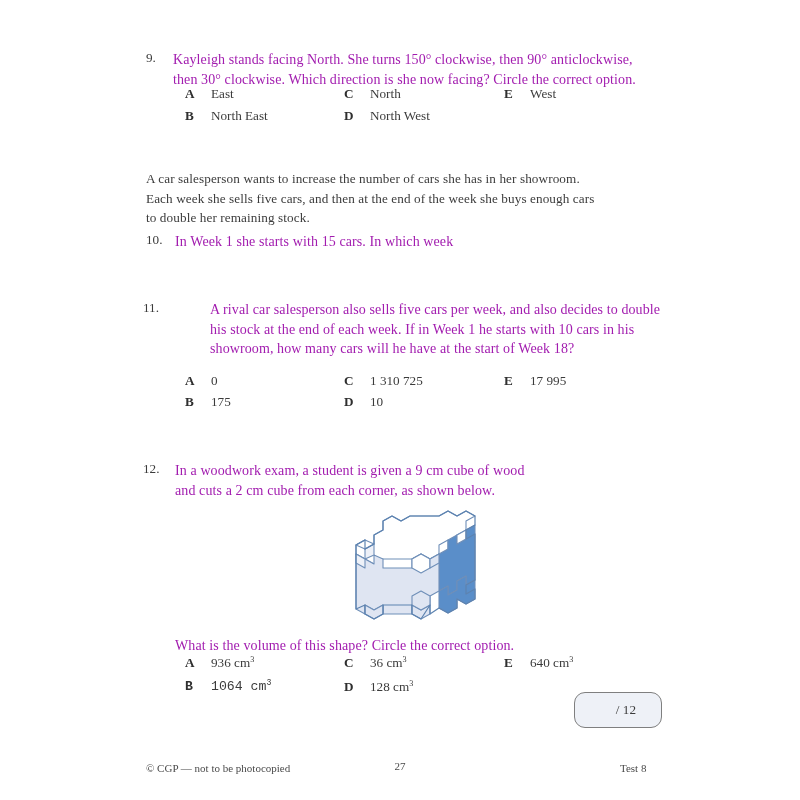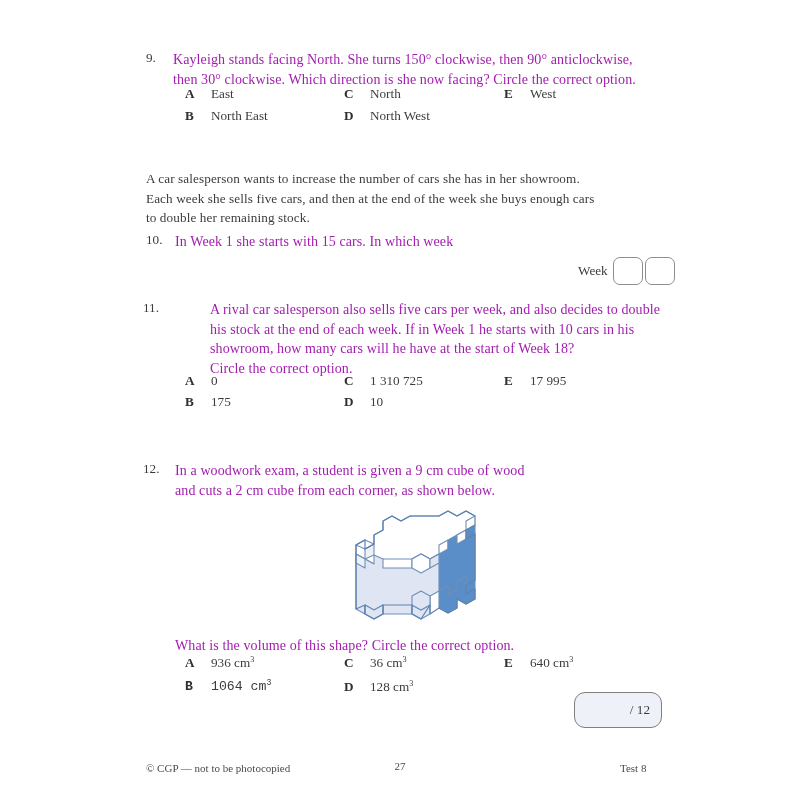--- a/index.html
+++ b/index.html
@@ -92,21 +92,21 @@
     position: absolute;
     width: 88px;
     height: 36px;
     border: 1.2px solid #7f7f7f;
     border-radius: 11px;
     background: #eef1f7;
     box-sizing: border-box;
     display: flex;
     align-items: center;
     justify-content: flex-end;
-    padding-right: 11px;
+    padding-right: 25px;
     font-size: 13.2px;
     color: #3b3b3b;
   }
 
   
   .footer {
     position: absolute;
     left: 0;
     top: 762px;
     width: 800px;
@@ -161,32 +161,26 @@
     <div>A car salesperson wants to increase the number of cars she has in her showroom.</div>
     <div>Each week she sells five cars, and then at the end of the week she buys enough cars</div>
     <div>to double her remaining stock.</div>
   </div>
 
   <div class="qnum" style="left:146px; top:232px;text-align:center;">10.</div>
   <div class="qbody" style="left:175px; top:232px;">
     <div>In Week 1 she starts with 15 cars.  In which week</div>
   </div>
 
-  <div class="weekrow" style="left:578px; top:257px;">
-    <span class="weeklabel">Week</span>
-    <span class="ansbox"></span>
-    <span class="ansbox"></span>
-  </div>
 
   <div class="qnum" style="left:143px; top:300px;">11.</div>
   <div class="qbody" style="left:175px; top:300px;margin-left:35px;">
     <div>A rival car salesperson also sells five cars per week, and also decides to double</div>
     <div>his stock at the end of each week.  If in Week 1 he starts with 10 cars in his</div>
     <div>showroom, how many cars will he have at the start of Week 18?</div>
-    <div>Circle the correct option.</div>
   </div>
 
   <div class="opts" style="left:0; top:0;">
     <div class="opt" style="left:185px; top:373px;">
       <span class="lbl">A</span><span class="val">0</span>
     </div>
     <div class="opt" style="left:185px; top:394px;">
       <span class="lbl">B</span><span class="val">175</span>
     </div>
     <div class="opt" style="left:344px; top:373px;">

